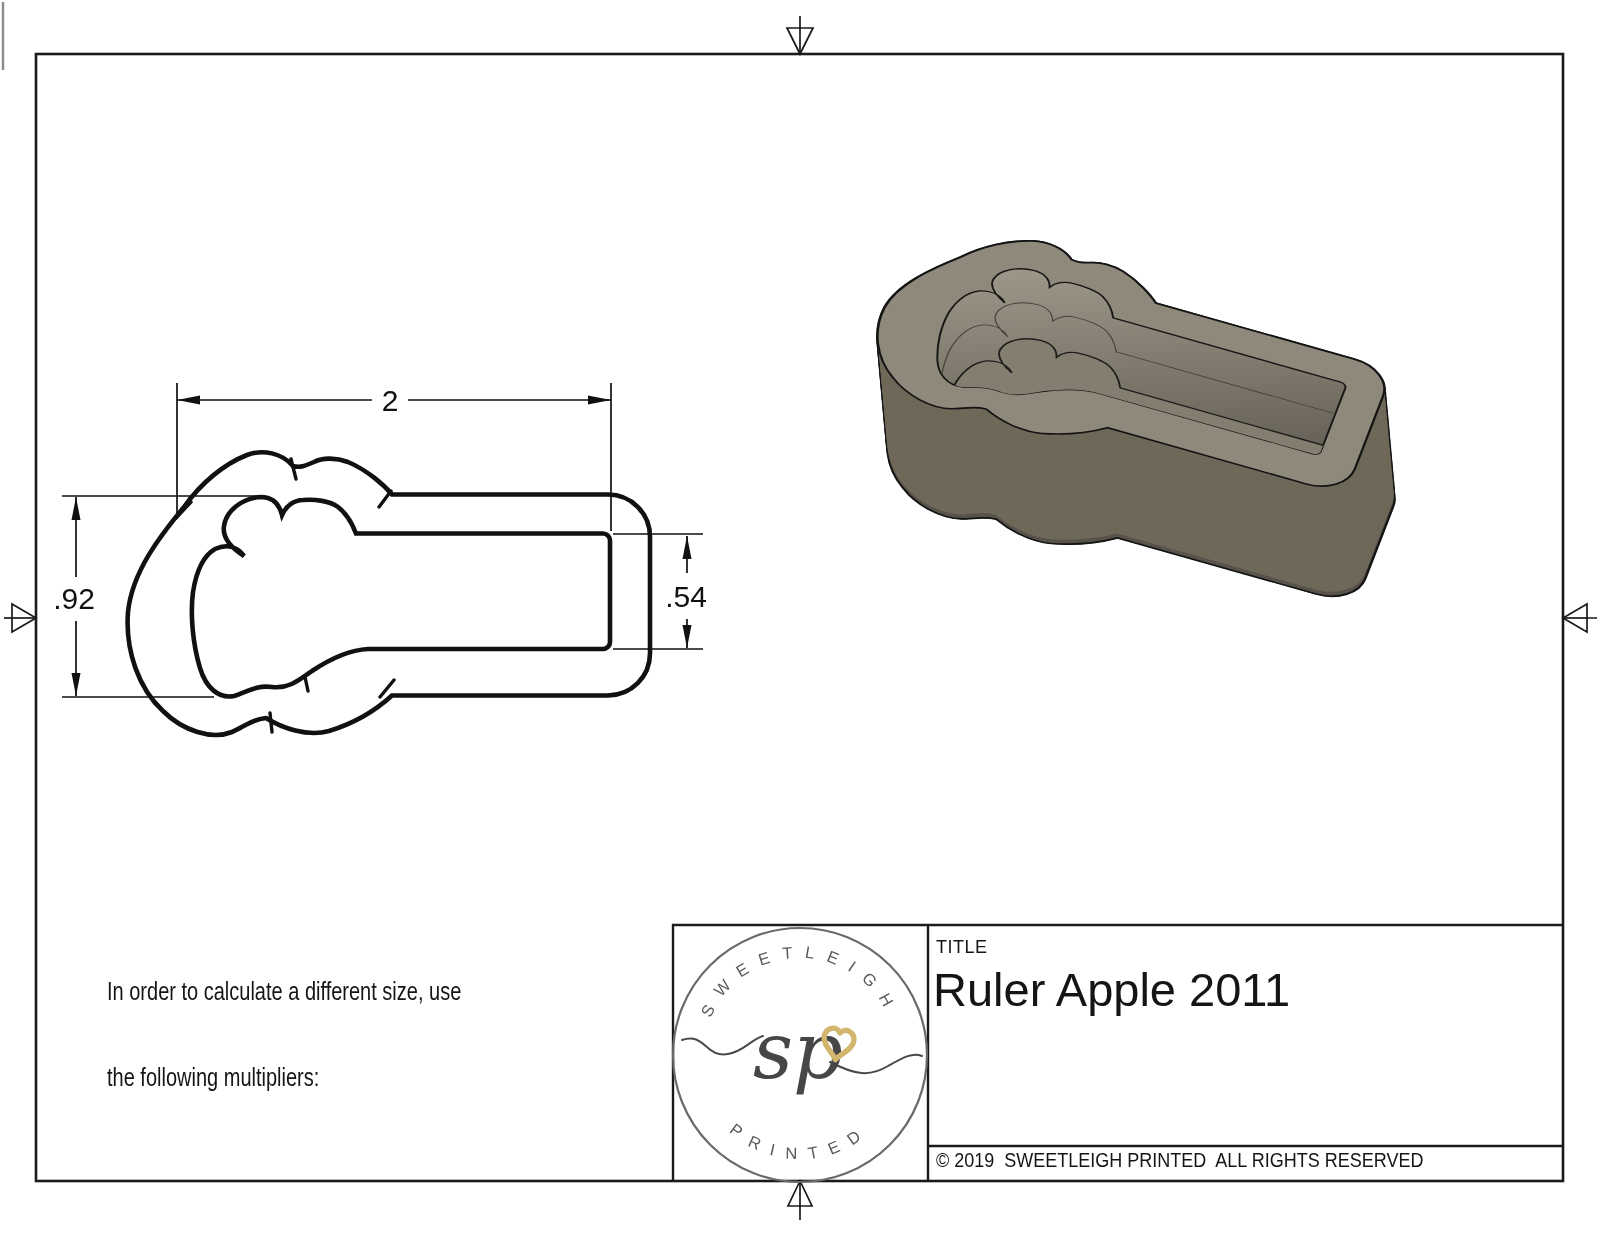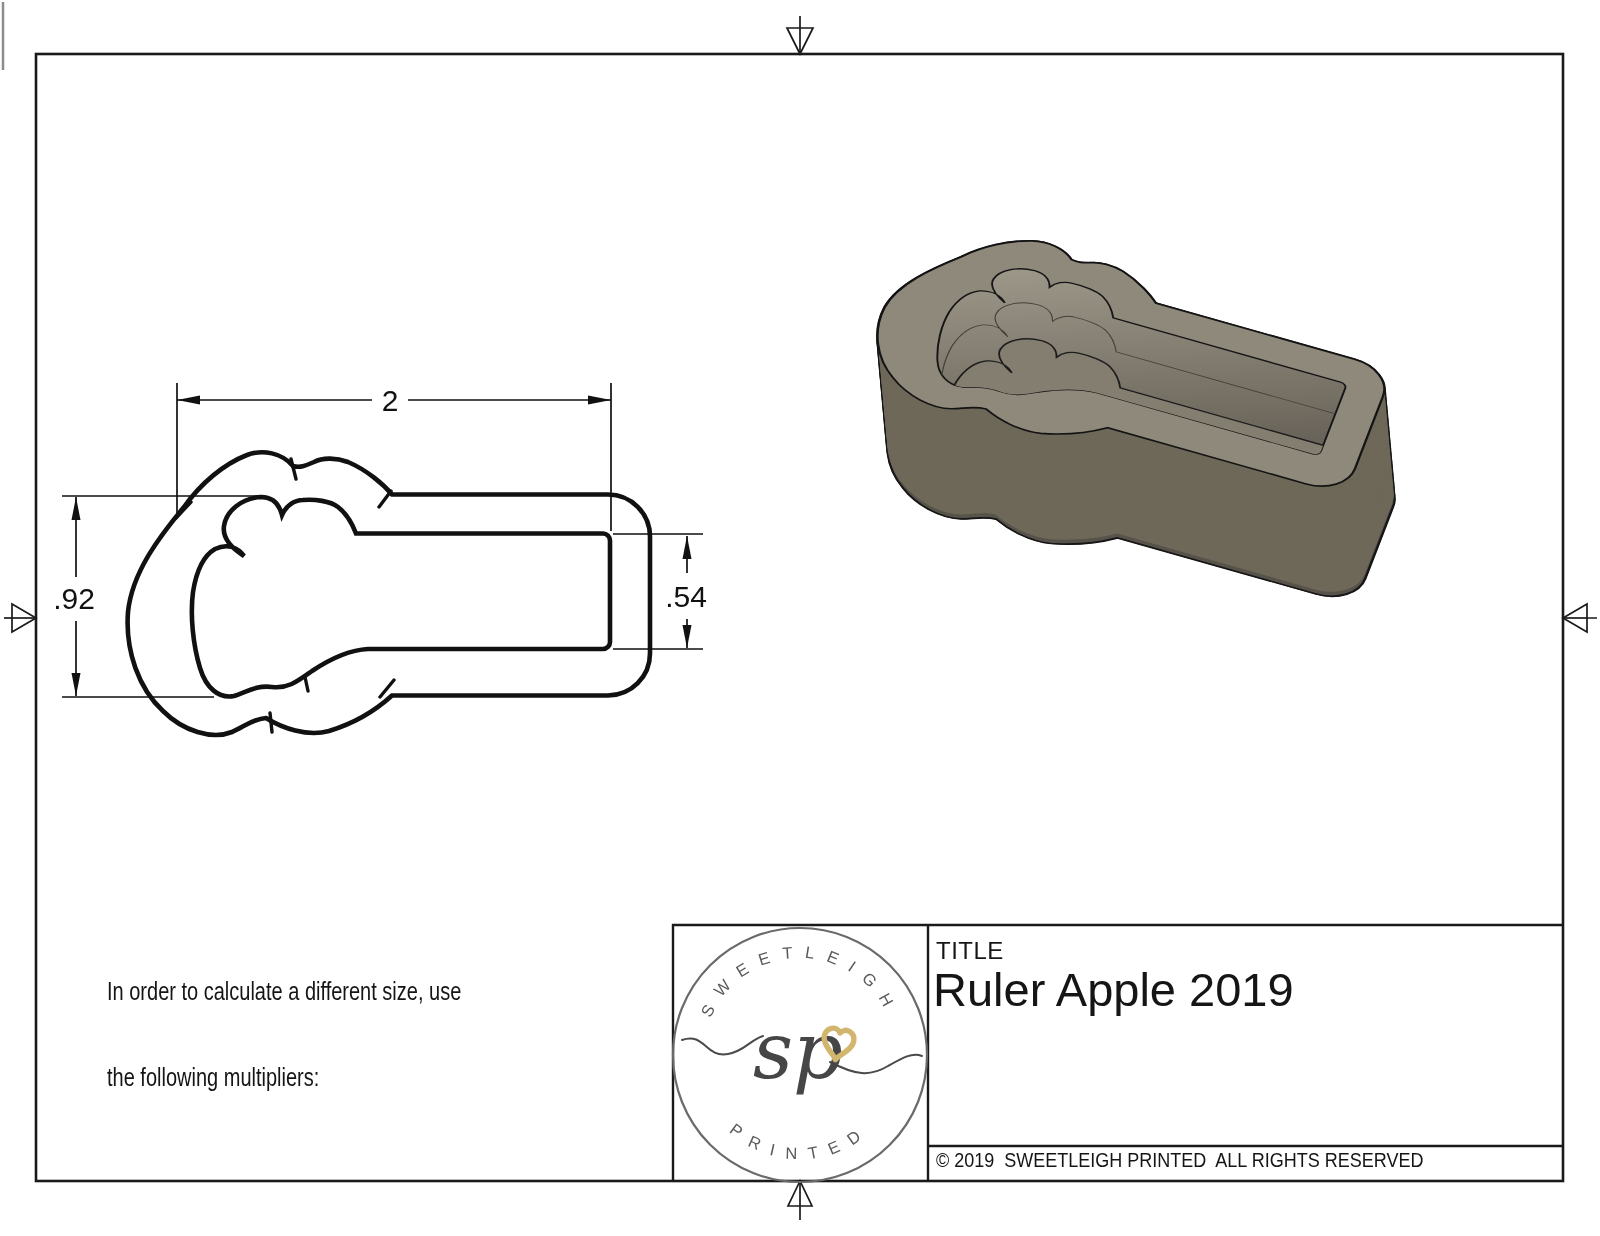--- a/index.html
+++ b/index.html
@@ -33,21 +33,21 @@
   
   .logo-circle { fill:none; stroke:#6a6a6a; stroke-width:2.2; }
   .logo-arc    { font-family:"Liberation Sans", sans-serif; font-size:16.5px; fill:#5a5a5a; letter-spacing:12px; }
   .logo-mono   { font-family:"DejaVu Serif", serif; font-style:italic; font-size:78px; fill:#464646; }
   .logo-swash  { fill:none; stroke:#4a4a4a; stroke-width:2; stroke-linecap:round; }
   .logo-heart  { fill:none; stroke-width:3.6; stroke-linecap:round; stroke-linejoin:round; }
 
   
   .tb-line { fill:none; stroke:#1a1a1a; stroke-width:2.4; }
   .abs { position:absolute; white-space:pre; }
-  .tb-label { left:936px; top:937px; font-size:24px; letter-spacing:0.5px; }
+  .tb-label { left:936px; top:937px; font-size:18px; letter-spacing:0.5px; }
   .tb-title { left:933px; top:962px; font-size:47px; }
   .tb-copy  { left:936px; top:1149px; font-size:20px; transform:scaleX(0.9); transform-origin:0 0; }
 
   
   .sizing { left:107px; top:920px; font-size:25px; line-height:28.6px;
             transform:scaleX(0.8); transform-origin:0 0; }
   .sizing .gap { height:32px; }
 </style>
 </head>
 <body>
@@ -260,16 +260,16 @@
     <div class="gap"></div>
     
     
     
     
     
     
   </div>
 
   <div class="abs tb-label">TITLE</div>
-  <div class="abs tb-title">Ruler Apple 2019</div>
+  <div class="abs tb-title">Ruler Apple 2011</div>
   <div class="abs tb-copy">© 2019  SWEETLEIGH PRINTED  ALL RIGHTS RESERVED</div>
 
 </div>
 
 </body></html>

